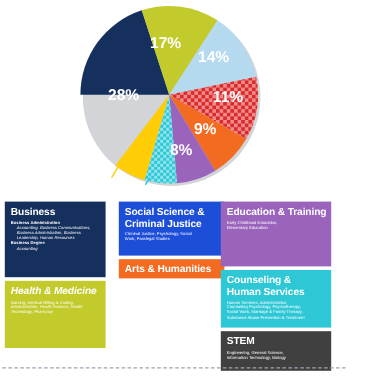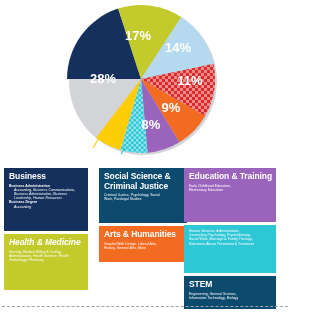--- a/index.html
+++ b/index.html
@@ -54,25 +54,25 @@
     letter-spacing:0.05px;
   }
   .lg-sub .grp{font-weight:bold;display:block;}
   .lg-sub .itm{display:block;padding-left:5px;font-style:italic;}
   .lg-sub .ln{display:block;}
 
   
   .bx-business{background:#16305e;color:#ffffff;height:63px;}
   .bx-health{background:#c2cb2b;color:#ffffff;height:56px;font-style:italic;}
   .bx-comp{background:#b5d9ee;color:#ffffff;height:57px;}
-  .bx-social{background:#0c4a6e;color:#ffffff;height:55px;}
-  .bx-arts{background:#f26b21;color:#ffffff;height:36px;}
+  .bx-social{background:#1d4ed8;color:#ffffff;height:45px;}
+  .bx-arts{background:#f26b21;color:#ffffff;height:16px;}
   .bx-edu{background:#9a64bd;color:#ffffff;height:54px;}
   .bx-couns{background:#2ec7d6;color:#ffffff;height:48px;}
-  .bx-stem{background:#0c4a6e;color:#ffffff;height:33px;}
+  .bx-stem{background:#404040;color:#ffffff;height:33px;}
 
   .dash-bottom{
     position:absolute;left:2px;top:306px;width:286px;height:0;
     border-top:1px dashed #9aa4b0;
   }
 </style>
 </head>
 <body>
 
 <div id="app">
@@ -174,20 +174,21 @@
 
     <div class="lg-col c3">
       <div class="lg-box bx-edu">
         <p class="lg-title">Education &amp; Training</p>
         <p class="lg-sub">
           <span class="ln">Early Childhood Education,</span>
           <span class="ln">Elementary Education</span>
         </p>
       </div>
       <div class="lg-box bx-couns">
+        <p class="lg-title">Counseling &amp; Human Services</p>
         <p class="lg-sub">
           <span class="ln">Human Services, Administration,</span>
           <span class="ln">Counseling Psychology, Psychotherapy,</span>
           <span class="ln">Social Work, Marriage &amp; Family Therapy,</span>
           <span class="ln">Substance Abuse Prevention &amp; Treatment</span>
         </p>
       </div>
       <div class="lg-box bx-stem">
         <p class="lg-title">STEM</p>
         <p class="lg-sub">

